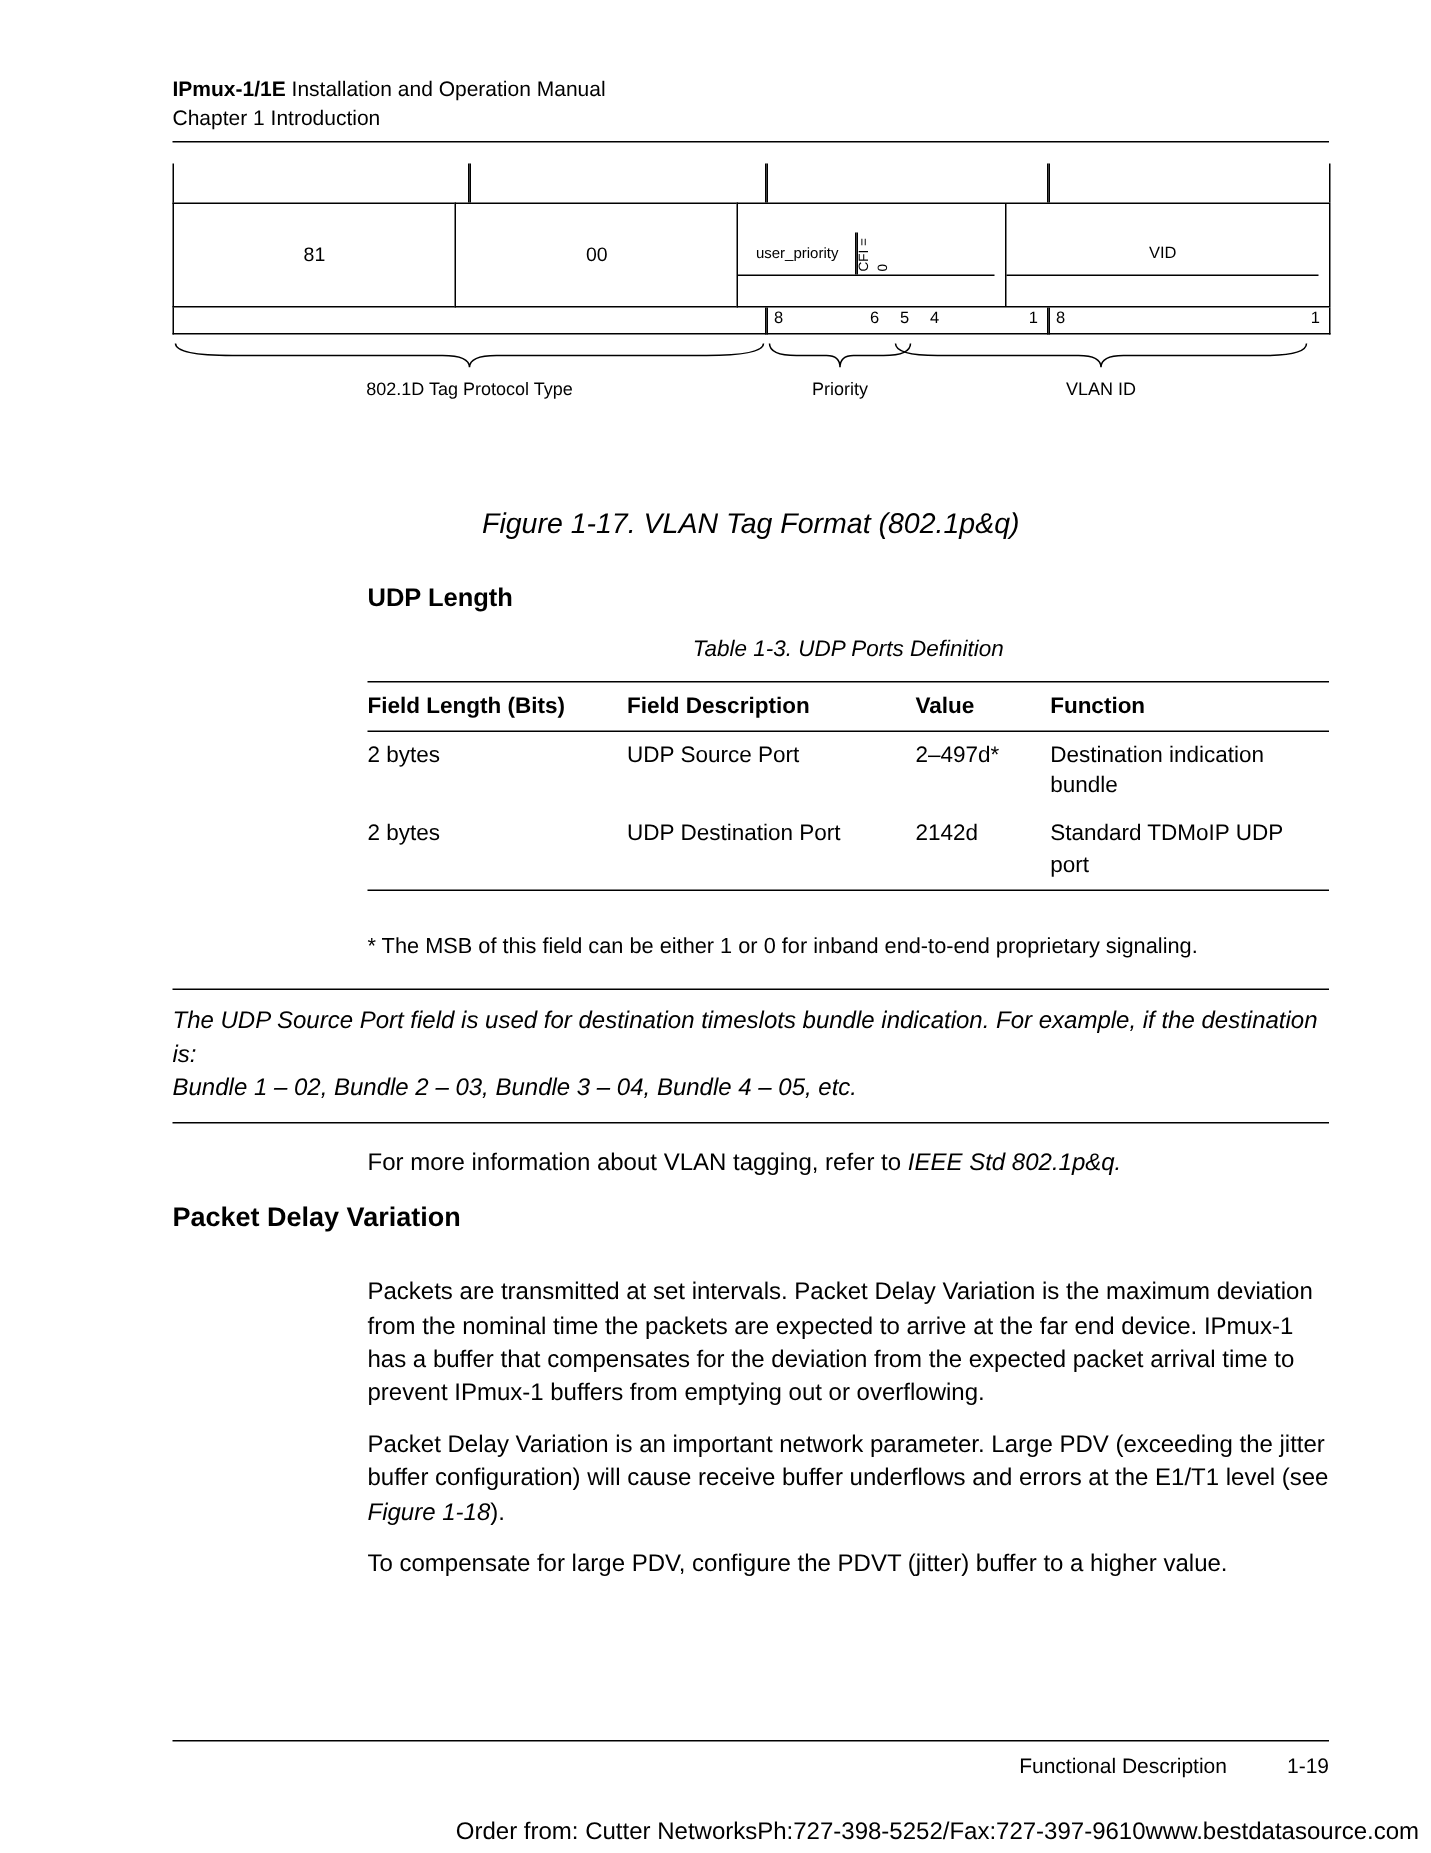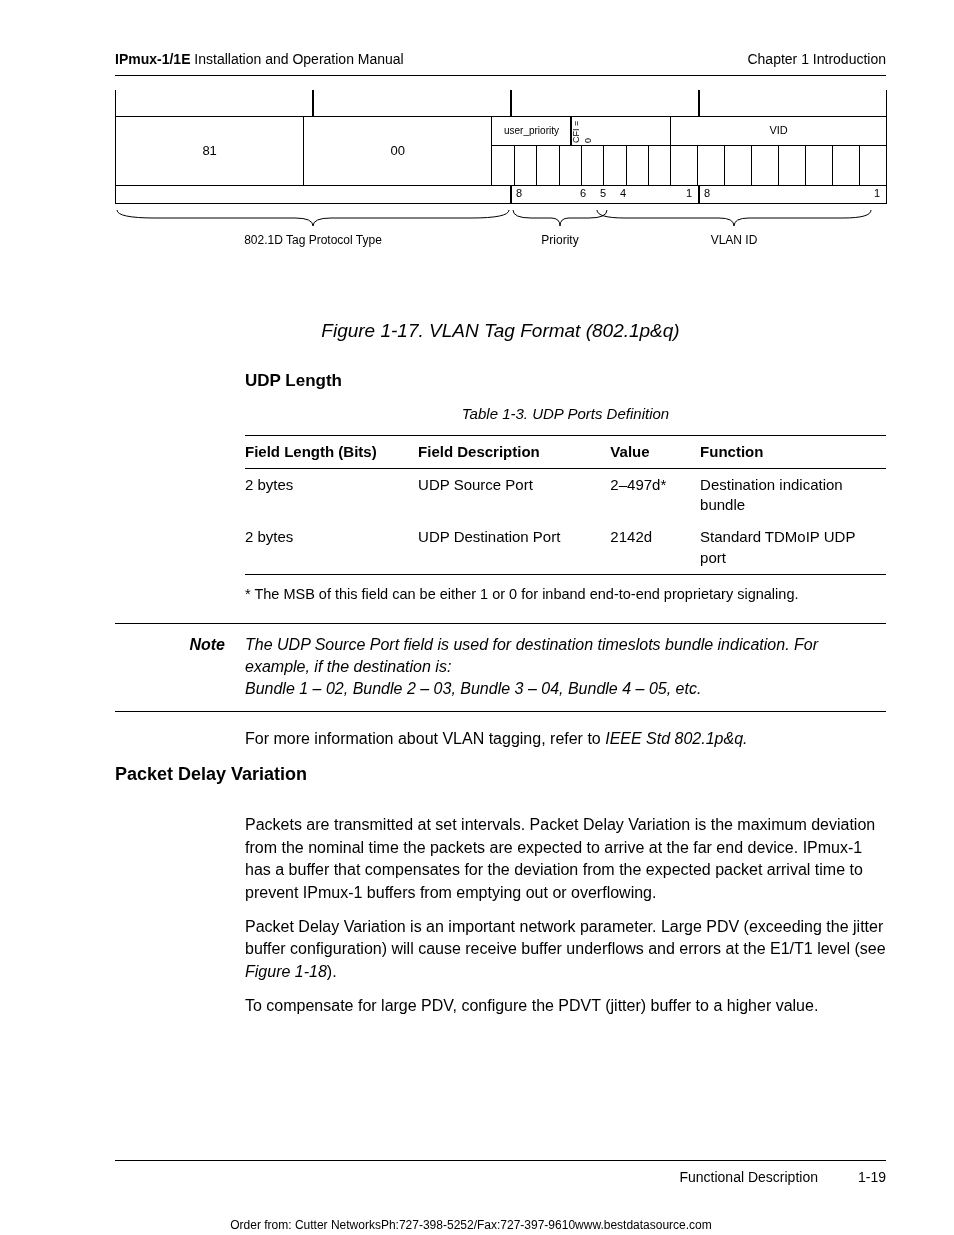--- a/index.html
+++ b/index.html
@@ -19,20 +19,21 @@
     width: 954px;
     height: 1235px;
     box-sizing: border-box;
     padding: 50px 68px 0 115px;
   }
   .header-row {
     display: flex;
     justify-content: space-between;
     font-size: 14px;
     margin-bottom: 6px;
+    flex-direction: column;
   }
   .header-left .bold { font-weight: 700; }
   .header-rule {
     border: none;
     border-top: 1px solid #000;
     margin: 0 0 14px 0;
   }
   
   .diagram {
     position: relative;
@@ -76,21 +77,21 @@
     align-items: center;
     justify-content: center;
     font-size: 13px;
   }
   .midrow .cell:last-child { border-right: 1px solid #000; }
   .m1 { width: 198px; }
   .m2 { width: 198px; }
   .m3 {
     width: 188px;
     border-right: 1px solid #000;
-    flex-direction: column;
+    flex-direction: row;
     justify-content: flex-start;
     padding: 0;
     position: relative;
   }
   .m3 .sub-top {
     display: flex;
     width: 100%;
     height: 28px;
     border-bottom: 1px solid #000;
   }
@@ -116,21 +117,21 @@
     width: 100%;
   }
   .m3 .sub-bot div {
     flex: 1;
     border-right: 1px solid #000;
   }
   .m3 .sub-bot div:last-child { border-right: none; }
 
   .m4 {
     width: 228px;
-    flex-direction: column;
+    flex-direction: row;
     padding: 0;
     position: relative;
   }
   .m4 .sub-top {
     height: 28px;
     width: 100%;
     border-bottom: 1px solid #000;
     display:flex;align-items:center;justify-content:center;
     font-size: 11px;
   }
@@ -221,21 +222,21 @@
   }
   table.data td {
     padding: 6px 10px 6px 0;
     vertical-align: top;
   }
   table.data tr.lastdata td {
     border-bottom: 1.4px solid #000;
   }
   .footnote {
     font-size: 14.5px;
-    margin: 10px 0 18px 0;
+    margin: 28px 0 18px 0;
   }
   .note-wrap {
     border-top: 1px solid #000;
     border-bottom: 1px solid #000;
     padding: 10px 0;
     display: flex;
     margin-bottom: 16px;
   }
   .note-label {
     width: 130px;
@@ -270,25 +271,25 @@
     position: absolute;
     left: 115px; right: 68px;
     bottom: 48px;
     display: flex;
     justify-content: flex-end;
     gap: 40px;
     font-size: 14px;
   }
   .very-bottom {
     position: absolute;
-    left: 0; right: 12px;
+    left: 0; right: 0;
     bottom: 2px;
     display: flex;
-    justify-content: center;
-    font-size: 12px;
+    justify-content: flex-end;
+    font-size: 16px;
     padding: 0 8px;
   }
 </style>
 </head>
 <body>
 
 <div class="page">
 
   <div class="header-row">
     <div class="header-left">
@@ -402,21 +403,20 @@
           <td>2142d</td>
           <td>Standard TDMoIP UDP port</td>
         </tr>
       </tbody>
     </table>
 
     <div class="footnote">* The MSB of this field can be either 1 or 0 for inband end-to-end proprietary signaling.</div>
   </div>
 
   <div class="note-wrap">
-    <div class="note-label">Note</div>
     <div class="note-body">
       <div>The UDP Source Port field is used for destination timeslots bundle indication. For example, if the destination is:</div>
       <div>Bundle 1 – 02, Bundle 2 – 03, Bundle 3 – 04, Bundle 4 – 05, etc.</div>
     </div>
   </div>
 
   <div class="indent-block">
     <p class="para">
       <span>For more information about VLAN tagging, refer to </span><em>IEEE Std 802.1p&amp;q.</em>
     </p>

